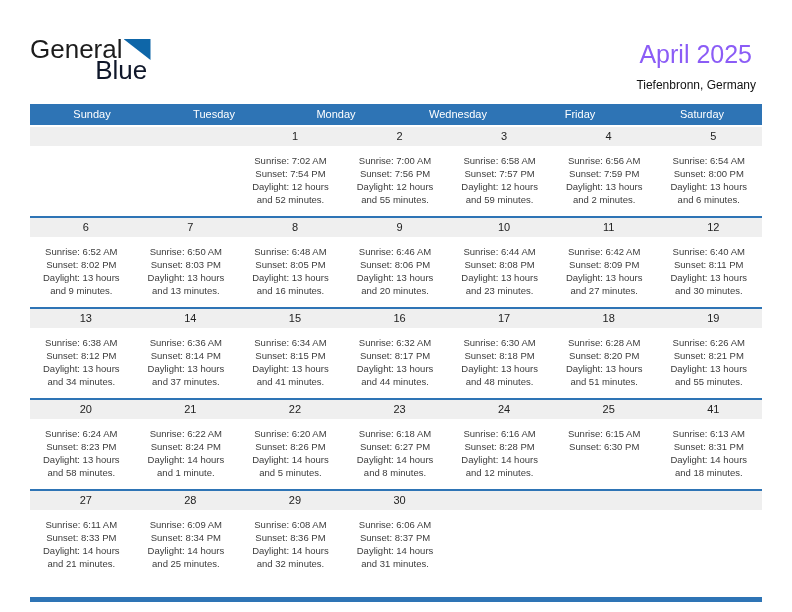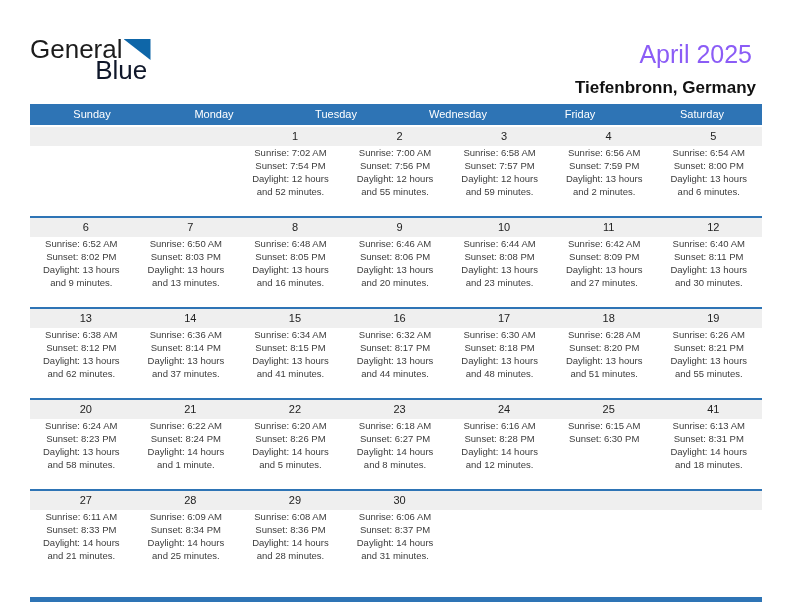--- a/index.html
+++ b/index.html
@@ -9,32 +9,32 @@
 
   
   .logo { position:absolute; left:30px; top:36px; }
   .logo-row1 { display:flex; align-items:flex-start; }
   .logo-general { font-size:26px; color:#1c1c1c; letter-spacing:0px; line-height:26px; }
   .logo-triangle { width:27px; height:21px; background:#0e66a8; clip-path:polygon(0 0,100% 0,100% 100%); margin-left:1px; margin-top:3px; }
   .logo-blue { display:block; font-size:26px; color:#0f172a; line-height:22px; margin-left:62px; margin-top:-3px; }
 
   
   .title { position:absolute; top:40px; right:40px; font-size:25px; color:#8b5cf6; }
-  .subtitle { position:absolute; top:78px; right:36px; font-size:17px; font-weight:bold; color:#111; }
+  .subtitle { position:absolute; top:78px; right:36px; font-size:12px; font-weight:normal; color:#111; }
 
   
   .cal { position:absolute; left:30px; top:104px; width:732px; }
   .cal-head { display:flex; background:#2e74b5; height:21px; }
   .cal-head span { flex:1; color:#fff; font-size:11px; line-height:21px; padding-left:2px; overflow:hidden; white-space:nowrap; }
   .week { display:flex; height:91px; border-top:2px solid #2e74b5; position:relative; background:#fff; }
   .week.first { border-top-color:#ffffff; }
   .week::before { content:""; position:absolute; left:0; right:0; top:0; height:19px; background:#efefef; }
   .cell { flex:1; position:relative; }
   .cell .date { height:19px; line-height:19px; padding-left:7px; font-size:11px; color:#222; }
-  .cell .body { padding:0 9px 0 7px; font-size:9.5px; line-height:13px; color:#3c3c3c; }
+  .cell .body { padding:8px 9px 0 7px; font-size:9.5px; line-height:13px; color:#3c3c3c; }
 
   
   .bottom-bar { position:absolute; left:30px; right:30px; top:597px; height:5px; background:#2e74b5; }
 </style>
 </head>
 <body>
 
 <div class="page">
 
   <div class="logo">
@@ -44,22 +44,22 @@
     </div>
     <span class="logo-blue">Blue</span>
   </div>
 
   <div class="title">April 2025</div>
   <div class="subtitle">Tiefenbronn, Germany</div>
 
   <div class="cal">
     <div class="cal-head">
       <span>Sunday</span>
+      <span>Tuesday</span>
       <span>Monday</span>
-      <span>Tuesday</span>
       <span>Wednesday</span>
       <span>Friday</span>
       <span>Saturday</span>
     </div>
     <div id="cal-body">
         <div class="week first">
           <div class="cell"></div>
           <div class="cell"></div>
           <div class="cell">
             <div class="date">1</div>
@@ -159,21 +159,21 @@
               <div>Daylight: 13 hours and 30 minutes.</div>
             </div>
           </div>
         </div>
         <div class="week">
           <div class="cell">
             <div class="date">13</div>
             <div class="body">
               <div>Sunrise: 6:38 AM</div>
               <div>Sunset: 8:12 PM</div>
-              <div>Daylight: 13 hours and 62 minutes.</div>
+              <div>Daylight: 13 hours and 34 minutes.</div>
             </div>
           </div>
           <div class="cell">
             <div class="date">14</div>
             <div class="body">
               <div>Sunrise: 6:36 AM</div>
               <div>Sunset: 8:14 PM</div>
               <div>Daylight: 13 hours and 37 minutes.</div>
             </div>
           </div>
@@ -290,21 +290,21 @@
               <div>Sunrise: 6:09 AM</div>
               <div>Sunset: 8:34 PM</div>
               <div>Daylight: 14 hours and 25 minutes.</div>
             </div>
           </div>
           <div class="cell">
             <div class="date">29</div>
             <div class="body">
               <div>Sunrise: 6:08 AM</div>
               <div>Sunset: 8:36 PM</div>
-              <div>Daylight: 14 hours and 28 minutes.</div>
+              <div>Daylight: 14 hours and 32 minutes.</div>
             </div>
           </div>
           <div class="cell">
             <div class="date">30</div>
             <div class="body">
               <div>Sunrise: 6:06 AM</div>
               <div>Sunset: 8:37 PM</div>
               <div>Daylight: 14 hours and 31 minutes.</div>
             </div>
           </div>

